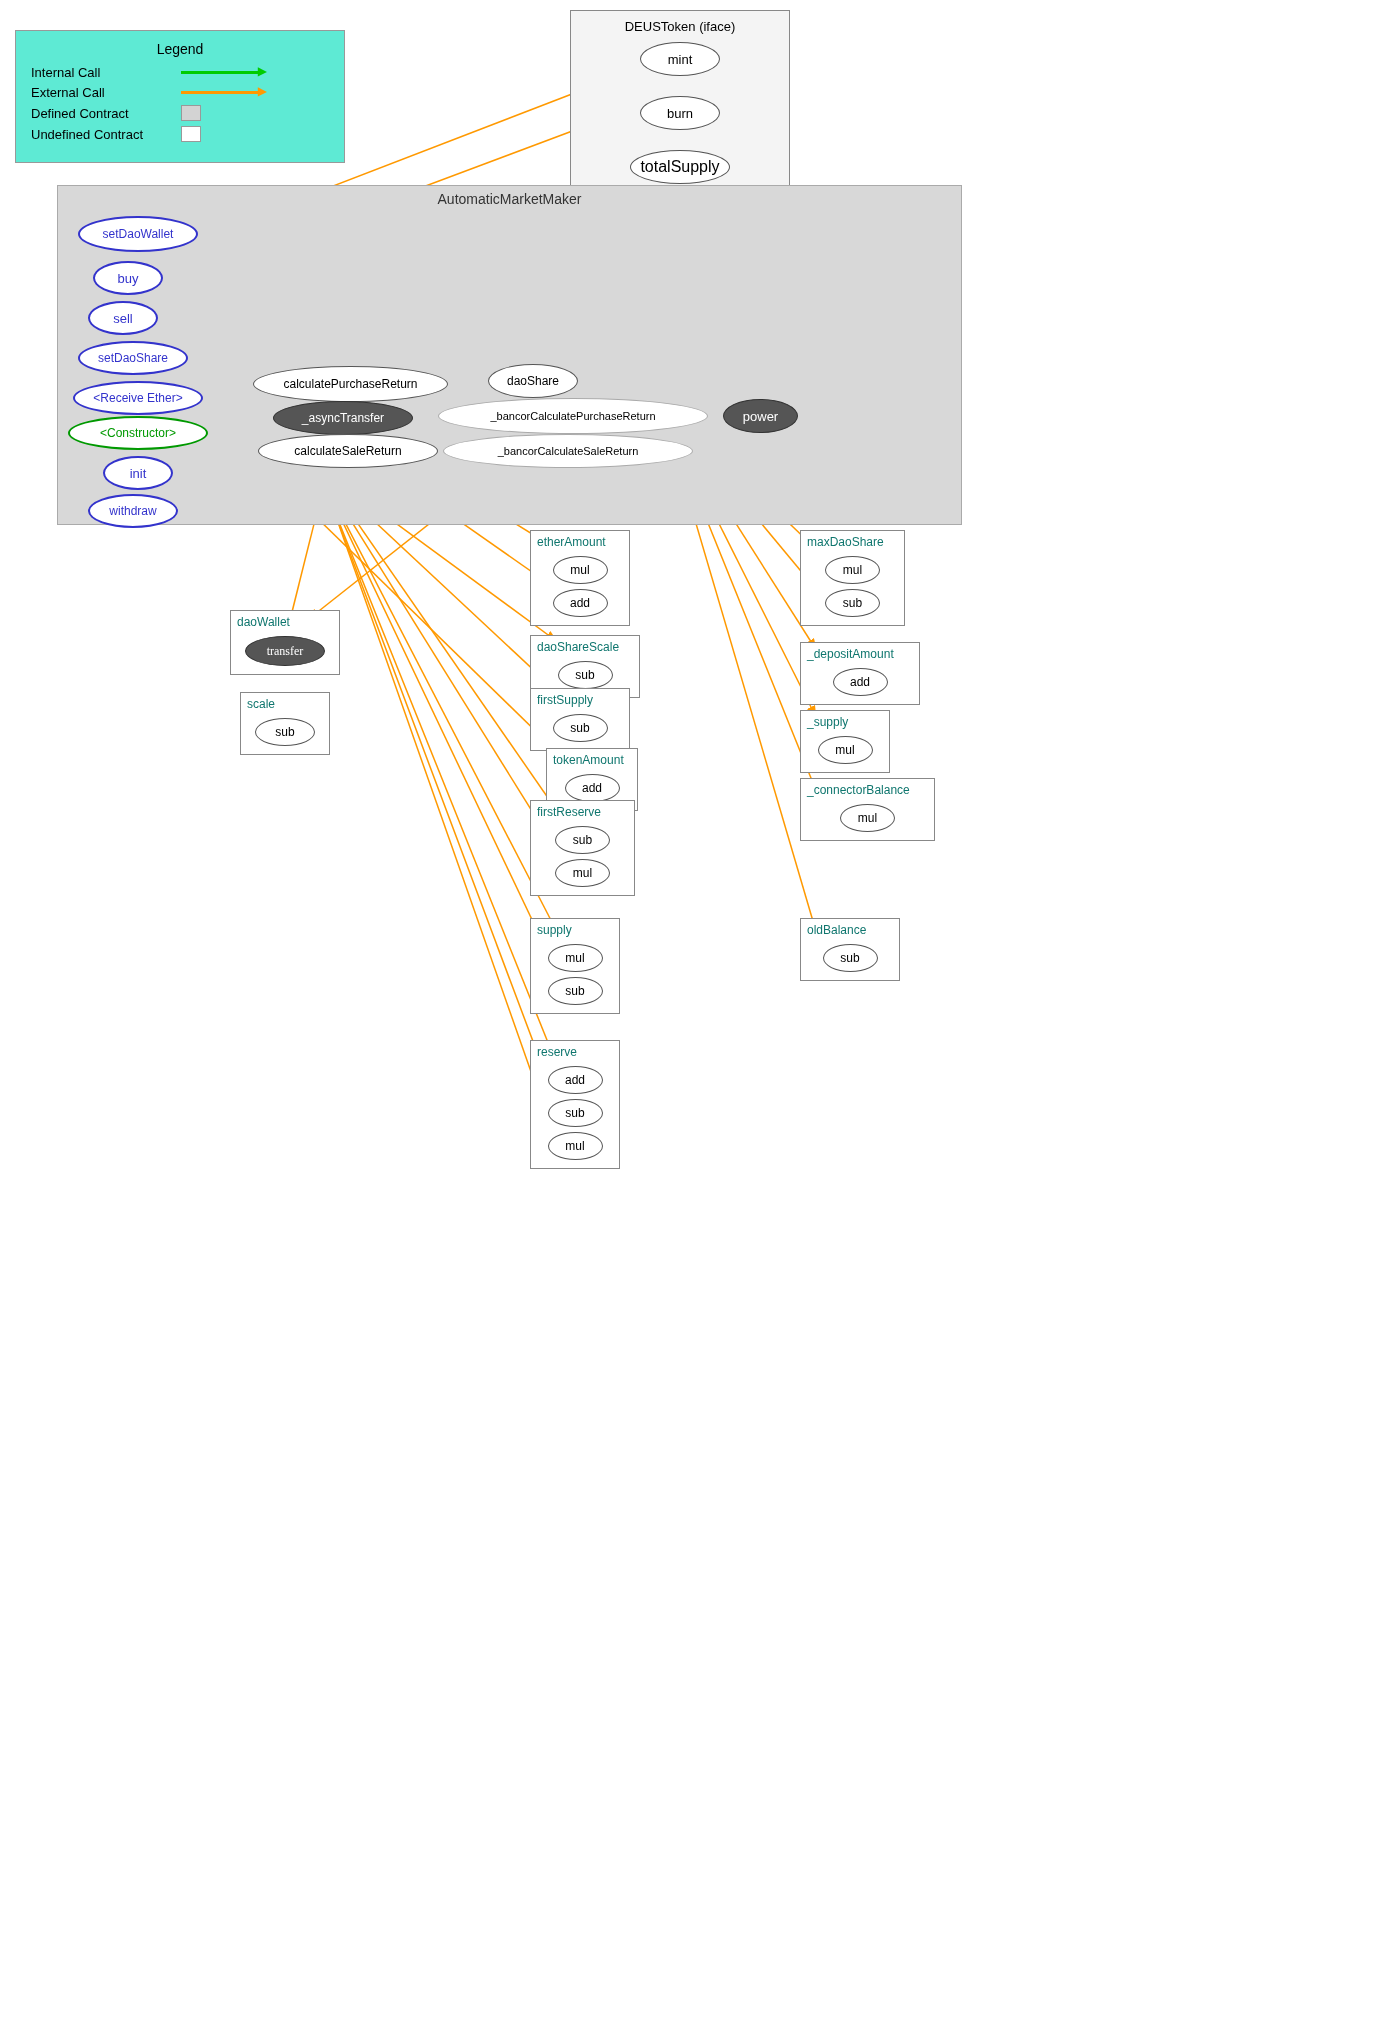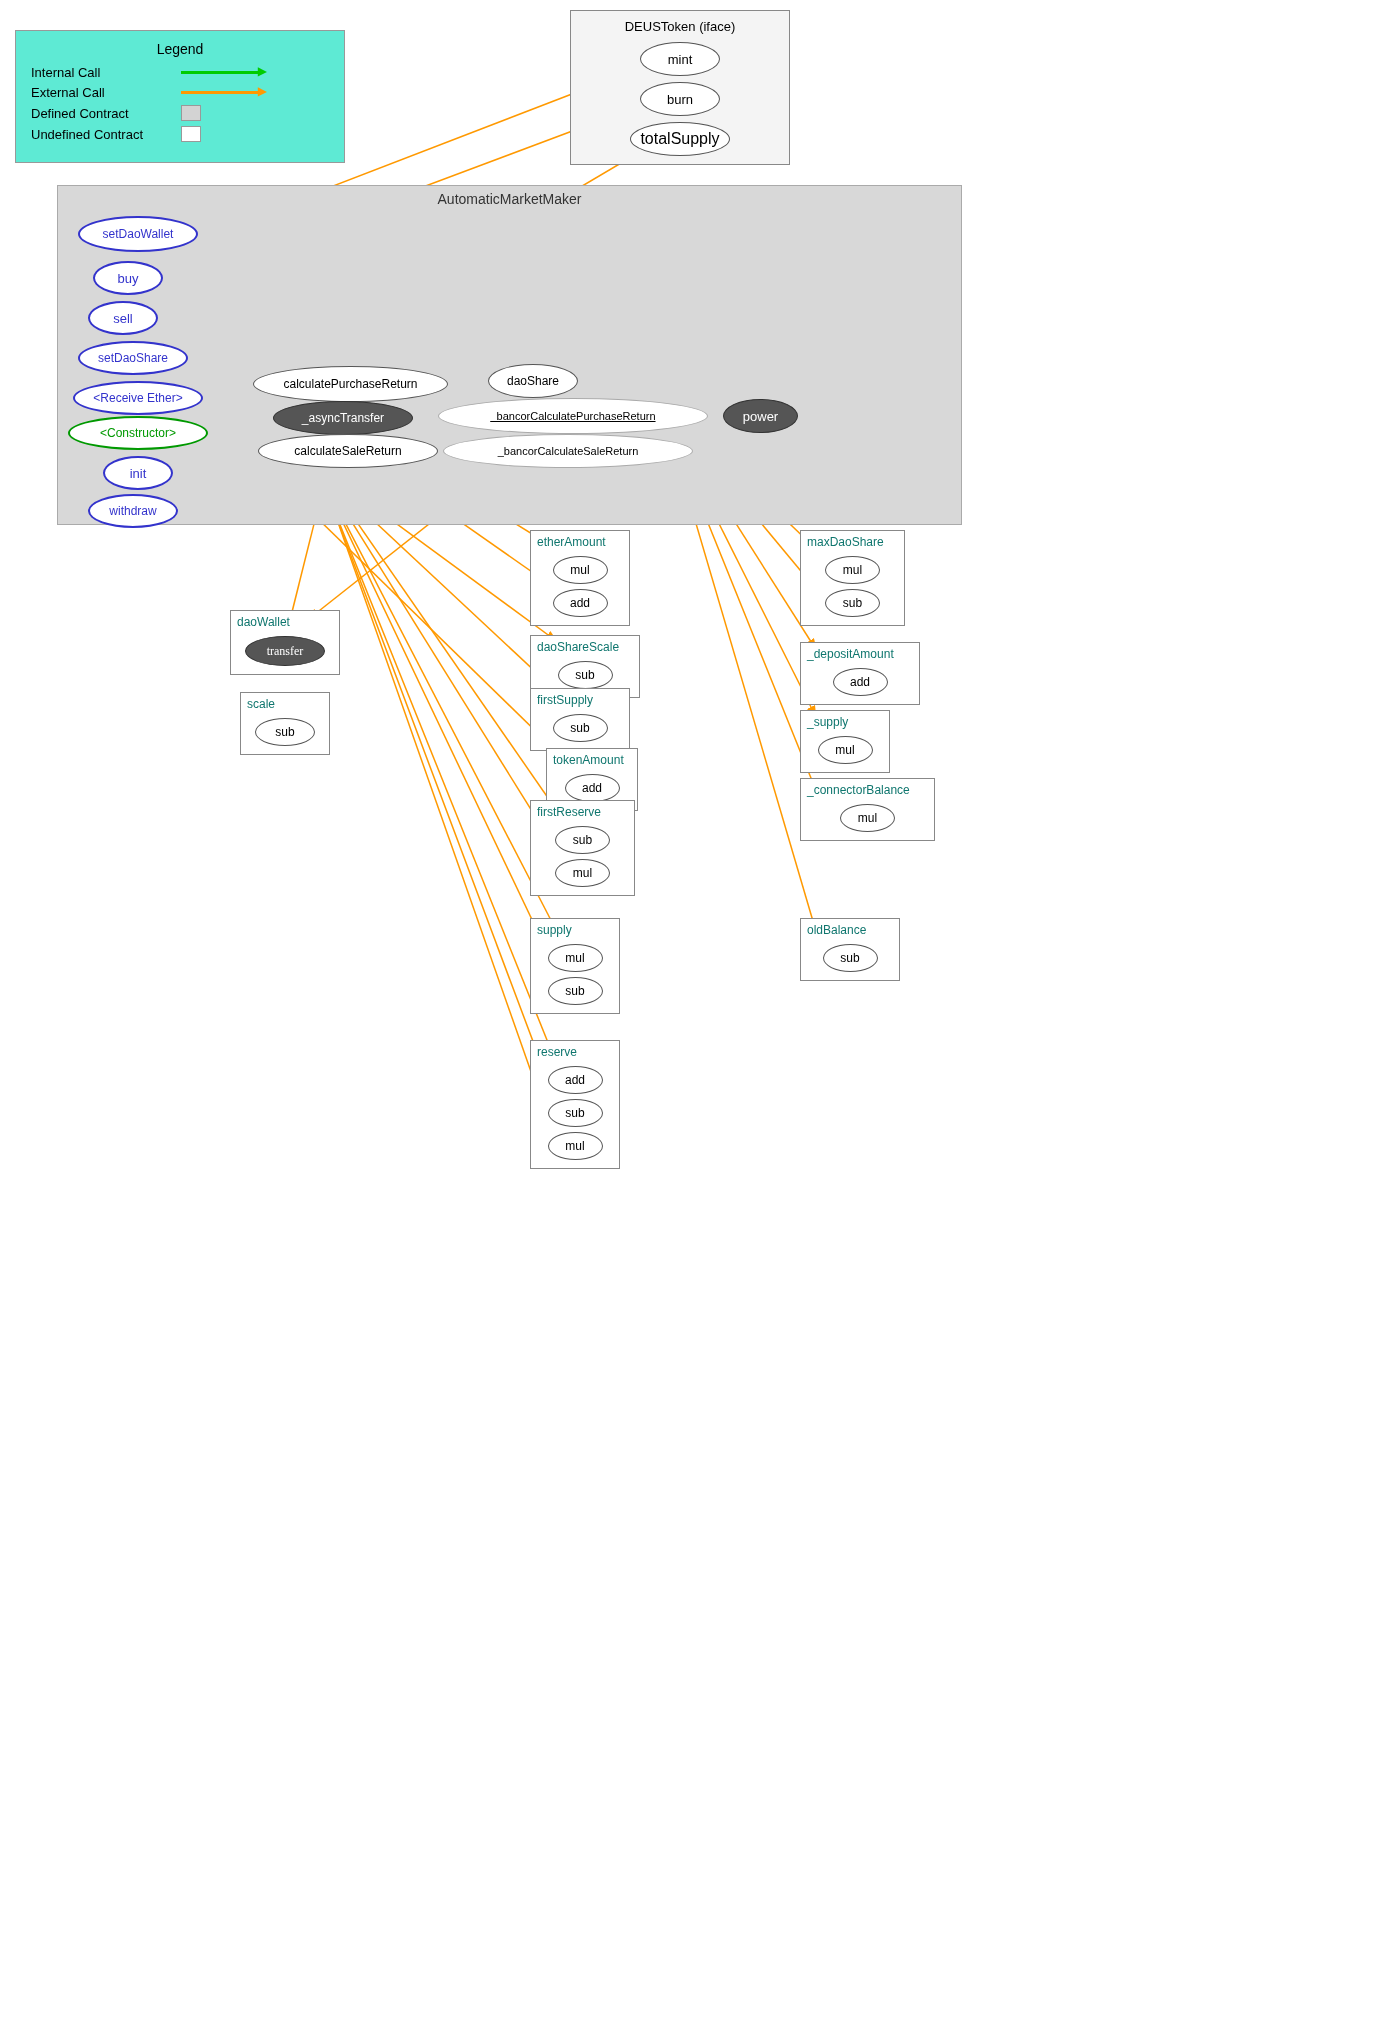--- a/index.html
+++ b/index.html
@@ -244,21 +244,21 @@
       <div class="legend-box-item"></div>
     </div>
     <div class="legend-row">
       <span class="legend-label">Undefined Contract</span>
       <div class="legend-box-item undefined"></div>
     </div>
   </div>
 
   <div style="position:absolute; top:10px; left:570px; width:220px; border:1px solid #888; background:#f4f4f4; padding:8px;">
     <div style="text-align:center; font-size:13px; margin-bottom:8px;">DEUSToken  (iface)</div>
-    <div style="display:flex; flex-direction:column; align-items:center; gap:6px;">
+    <div style="display:flex; flex-direction:column; align-items:center; gap:20px;">
       <div class="ellipse-node" style="width:80px; height:34px; font-size:13px;">mint</div>
       <div class="ellipse-node" style="width:80px; height:34px; font-size:13px;">burn</div>
       <div class="ellipse-node" style="width:100px; height:34px; font-size:16px;">totalSupply</div>
     </div>
   </div>
 
   <div class="amm-container">
     <div class="amm-title">AutomaticMarketMaker</div>
 
     <div class="node" style="top:30px; left:20px;">
@@ -293,21 +293,21 @@
       <div class="ellipse-node dark-fill" style="width:140px; height:34px; font-size:12px;">_asyncTransfer</div>
     </div>
     <div class="node" style="top:248px; left:200px;">
       <div class="ellipse-node" style="width:180px; height:34px; font-size:12px;">calculateSaleReturn</div>
     </div>
 
     <div class="node" style="top:178px; left:430px;">
       <div class="ellipse-node" style="width:90px; height:34px; font-size:12px;">daoShare</div>
     </div>
     <div class="node" style="top:212px; left:380px;">
-      <div class="ellipse-node white-fill" style="width:270px; height:36px; font-size:11px; border-color:#aaa;text-decoration:underline;">_bancorCalculatePurchaseReturn</div>
+      <div class="ellipse-node white-fill" style="width:270px; height:36px; font-size:11px; border-color:#aaa;">_bancorCalculatePurchaseReturn</div>
     </div>
     <div class="node" style="top:248px; left:385px;">
       <div class="ellipse-node white-fill" style="width:250px; height:34px; font-size:11px; border-color:#aaa;">_bancorCalculateSaleReturn</div>
     </div>
 
     <div class="node" style="top:213px; left:665px;">
       <div class="ellipse-node dark-fill" style="width:75px; height:34px; font-size:13px;">power</div>
     </div>
   </div>
 

